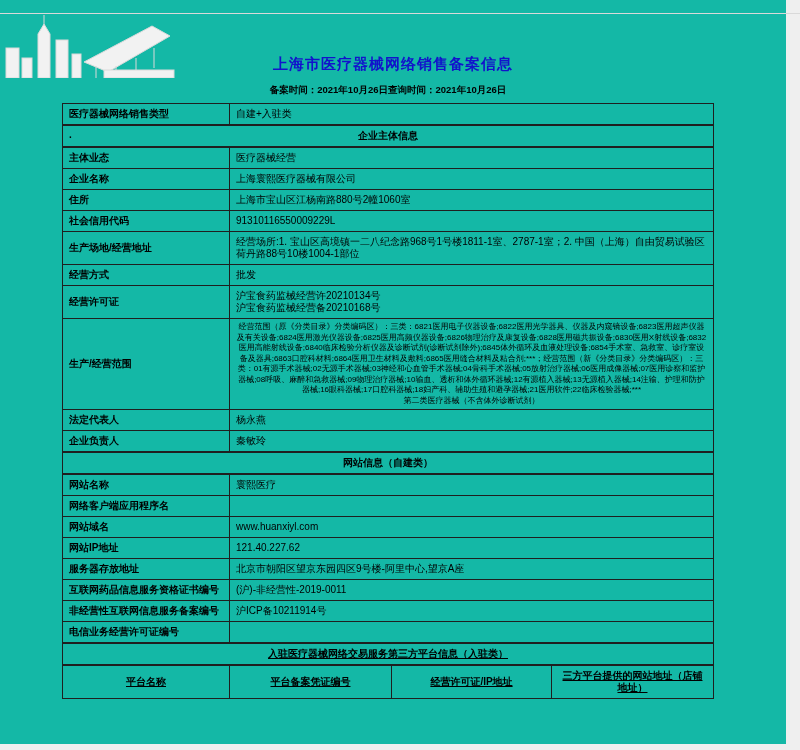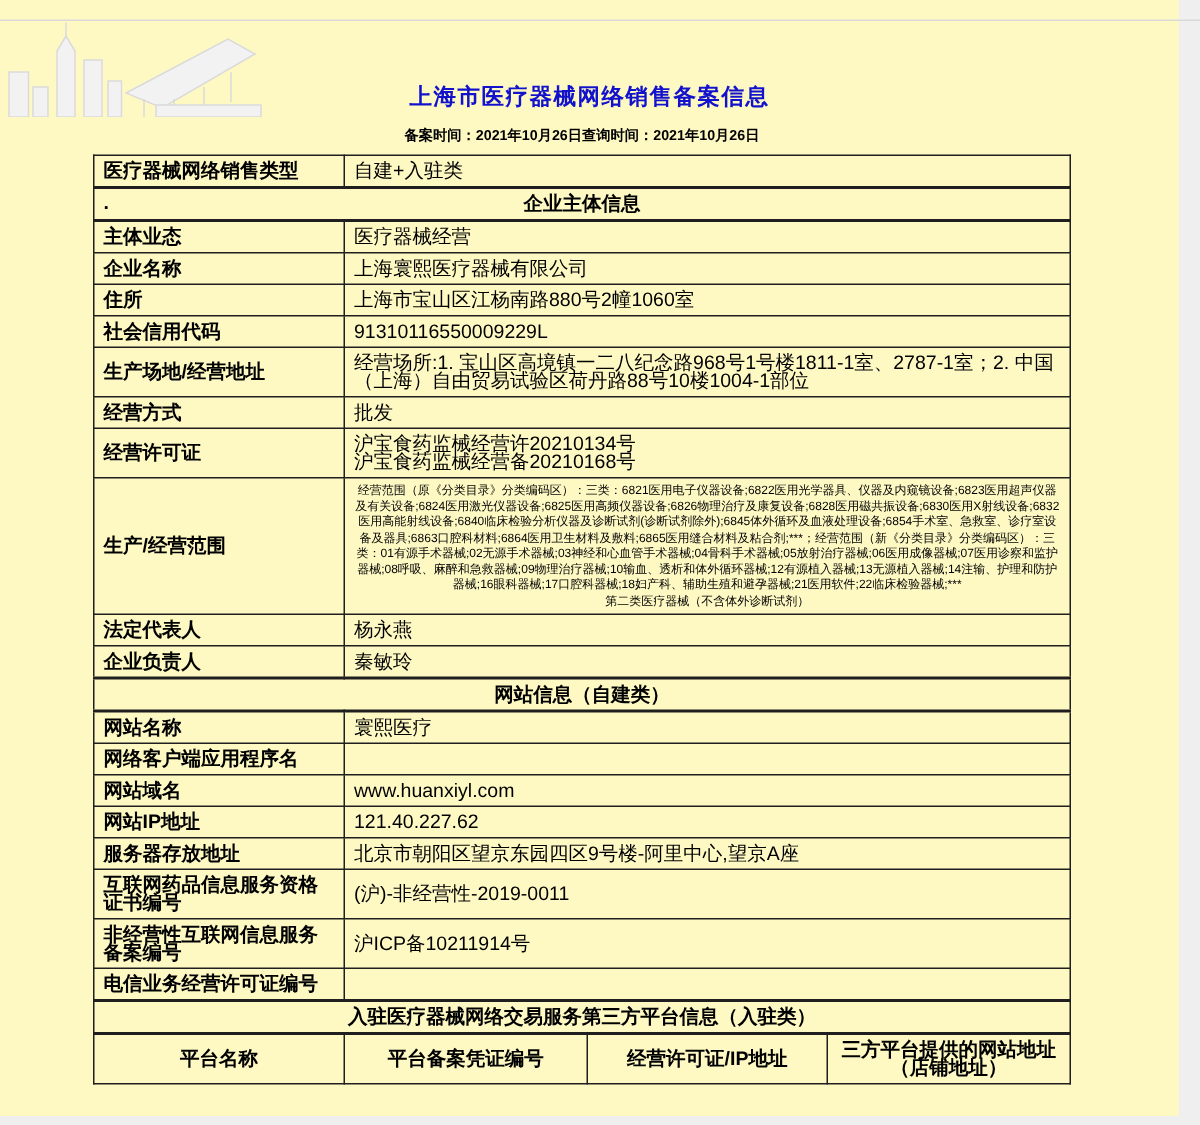--- a/index.html
+++ b/index.html
@@ -1,47 +1,47 @@
 <!DOCTYPE html>
 <html><head>
 <meta charset="utf-8">
 <style>
   html,body{margin:0;padding:0;}
   body{
     width:800px;height:750px;background:#efefef;
     font-family:"Liberation Sans","DejaVu Sans",sans-serif;
     color:#000;overflow:hidden;position:relative;
   }
-  .page{position:absolute;top:0;left:0;width:786px;height:744px;background:#fef9c3;}
+  .page{position:absolute;top:0;left:0;width:786px;height:744px;background:#14b8a6;}
   .topline{position:absolute;top:13px;left:0;width:800px;height:1px;background:#d9d9d9;}
   .watermark{position:absolute;top:14px;left:4px;width:182px;height:64px;}
   .page-title{
     position:absolute;top:55px;left:0;width:786px;text-align:center;
     color:#1212cc;font-weight:bold;font-size:15px;letter-spacing:1px;
   }
   .times{
     position:absolute;top:84px;left:62px;width:652px;
     display:flex;justify-content:center;
     font-size:9.5px;font-weight:bold;
   }
   .tables{position:absolute;top:103px;left:62px;width:652px;}
   table{border-collapse:collapse;width:652px;table-layout:fixed;}
   td{
-    border:1px solid #1f1f1f;font-size:13px;line-height:12px;
+    border:1px solid #1f1f1f;font-size:10px;line-height:12px;
     padding:4px 6px;vertical-align:middle;white-space:pre-line;word-break:break-all;
   }
   td.lbl{font-weight:bold;}
   tr.section td{
     border-top:2px solid #1f1f1f;border-bottom:2px solid #1f1f1f;
     text-align:center;font-weight:bold;position:relative;
   }
   .section-dot{position:absolute;left:6px;top:3px;font-weight:bold;}
   td.scope{font-size:8px;line-height:10.5px;padding:3px 6px;text-align:center;}
   table.platform{margin-top:-1px;}
-  table.platform td{text-align:center;}
+  table.platform td{text-align:center;text-decoration:underline;}
   table.platform tr.cols td{font-weight:bold;border-top:2px solid #1f1f1f;}
 </style>
 </head>
 <body>
 
 <div class="page">
   <div class="topline"></div>
 
   <svg class="watermark" viewBox="0 0 182 64" xmlns="http://www.w3.org/2000/svg">
     <g stroke="#dadada" stroke-width="1" fill="#f2f2f2">

